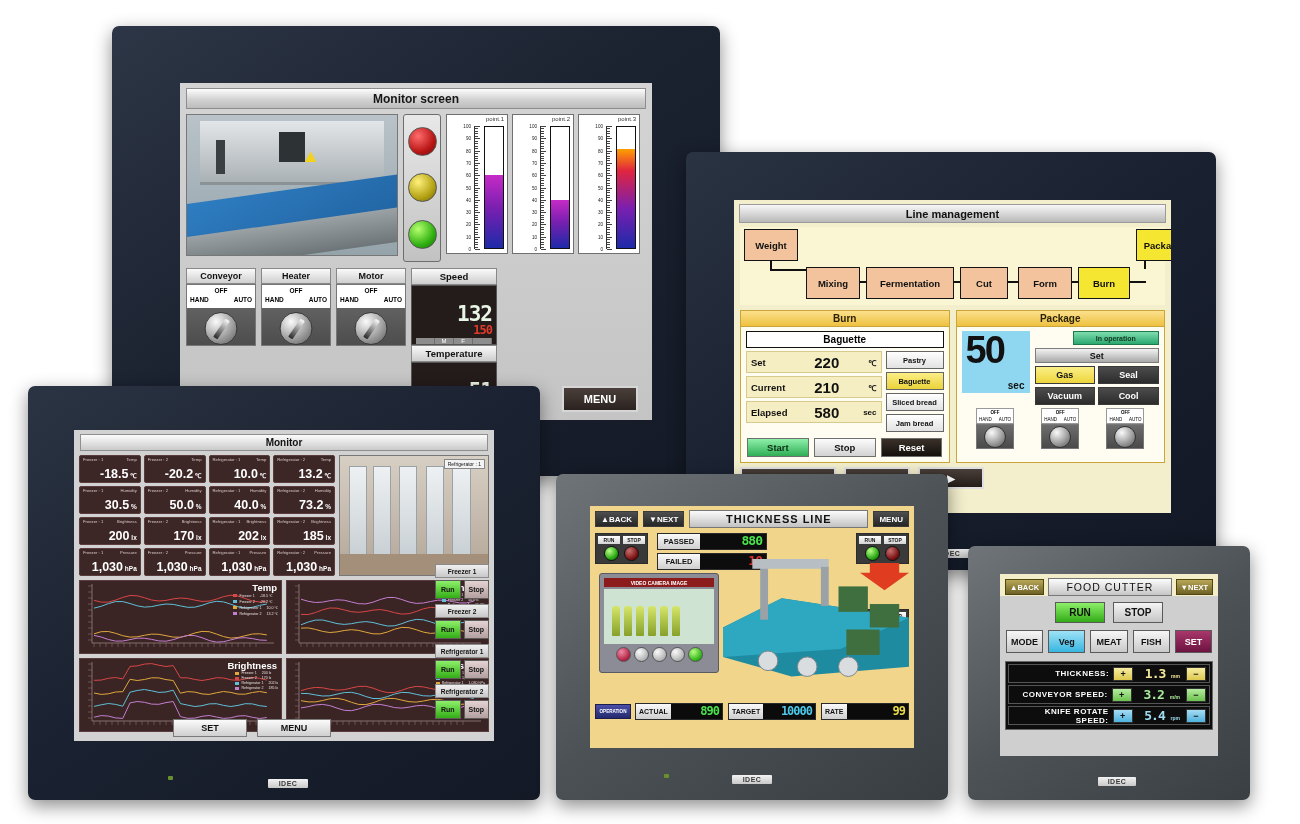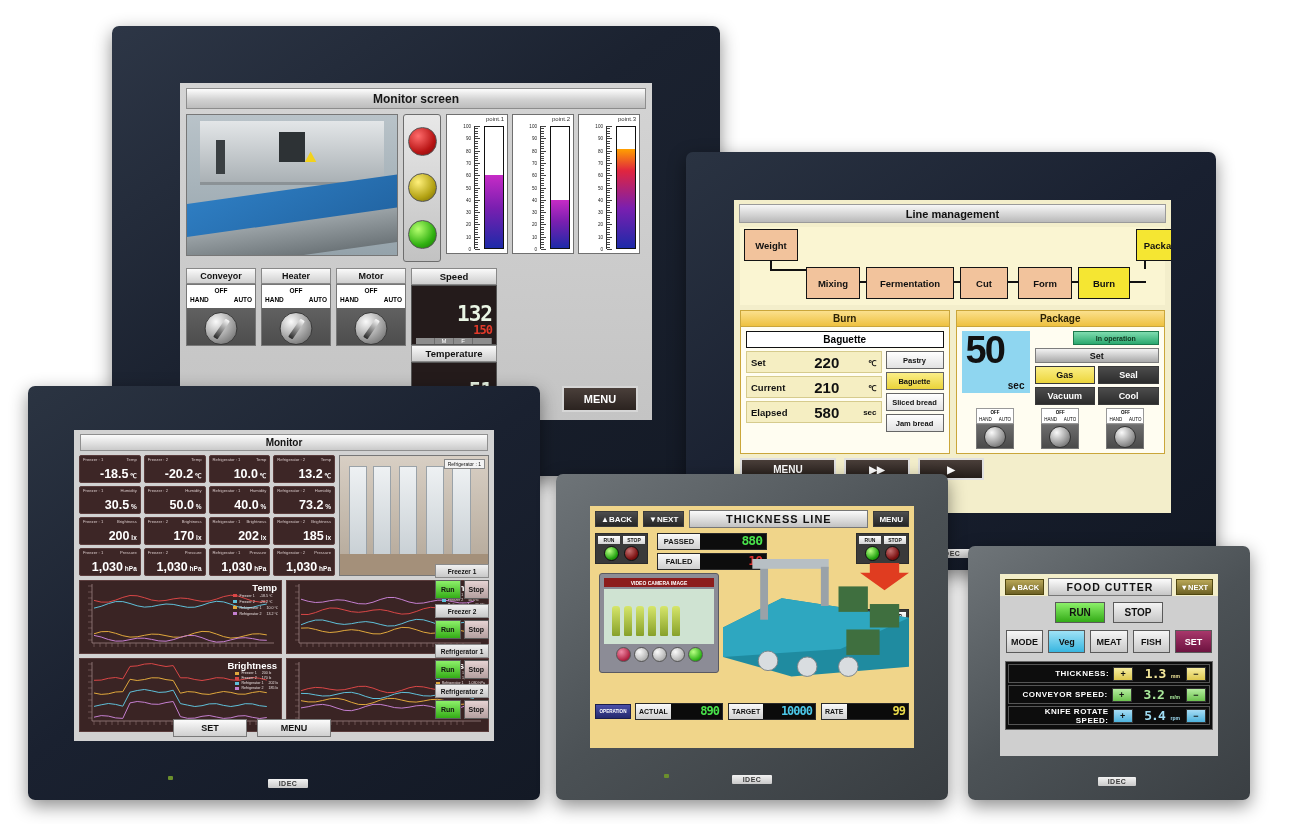--- a/index.html
+++ b/index.html
@@ -269,21 +269,21 @@
 
   
   #dev5{left:968px;top:546px;width:282px;height:254px;
         background:linear-gradient(145deg,#6f7579 0%,#4c5256 50%,#3a3f43 100%);}
   #dev5 .screen{left:32px;top:28px;width:218px;height:182px;background:#cfcfcf;}
   .m5-top{display:flex;align-items:center;gap:4px;padding:4px 5px 0 5px;background:#f3eec9;}
   .m5-nav{height:14px;padding:0 4px;background:linear-gradient(#b9a757,#6d6125);
        border:1px solid #4f460f;color:#fff;font-size:7.5px;font-weight:bold;
        display:flex;align-items:center;}
   .m5-ti{flex:1;height:16px;border:1px solid #777;background:linear-gradient(#fcfcfc,#c6c6c6);
-       font-size:10.5px;font-weight:bold;color:#111;letter-spacing:1px;
+       font-size:10.5px;font-weight:normal;color:#111;letter-spacing:1px;
        display:flex;align-items:center;justify-content:center;}
   .m5-run{display:flex;gap:8px;justify-content:center;padding:6px 0 0 0;}
   .m5-run div{width:48px;height:19px;border:1px solid #5a5a5a;font-size:10px;font-weight:bold;
        color:#111;display:flex;align-items:center;justify-content:center;}
   .m5-run .run{background:linear-gradient(#8cf06a,#33ab16);}
   .m5-run .stop{background:linear-gradient(#f4f4f4,#c6c6c6);}
   .m5-mode{display:flex;gap:5px;justify-content:center;padding:7px 6px 0 6px;}
   .m5-mode div{height:21px;flex:1;border:1px solid #5a5a5a;font-size:9px;font-weight:bold;color:#111;
        display:flex;align-items:center;justify-content:center;background:linear-gradient(#f6f6f6,#c9c9c9);}
   .m5-mode div.veg{background:linear-gradient(#9fe2f6,#38b6e0);}
@@ -690,20 +690,25 @@
                   <div class="un">sec</div>
                 </div>
               </div>
             <div class="bread" id="m2recipes">
                 <div>Pastry</div>
                 <div class="sel">Baguette</div>
                 <div>Sliced bread</div>
                 <div>Jam bread</div>
               </div>
           </div>
+          <div class="burn-btns" id="m2burnbtns">
+              <div class="bbtn start">Start</div>
+              <div class="bbtn ">Stop</div>
+              <div class="bbtn reset">Reset</div>
+            </div>
         </div>
         <div class="m2-panel">
           <div class="m2-ph">Package</div>
           <div class="pk-top">
             <div class="pk-big">
               <div class="n">50</div>
               <div class="s">sec</div>
             </div>
             <div class="pk-right">
               <div class="pk-op">In operation</div>

